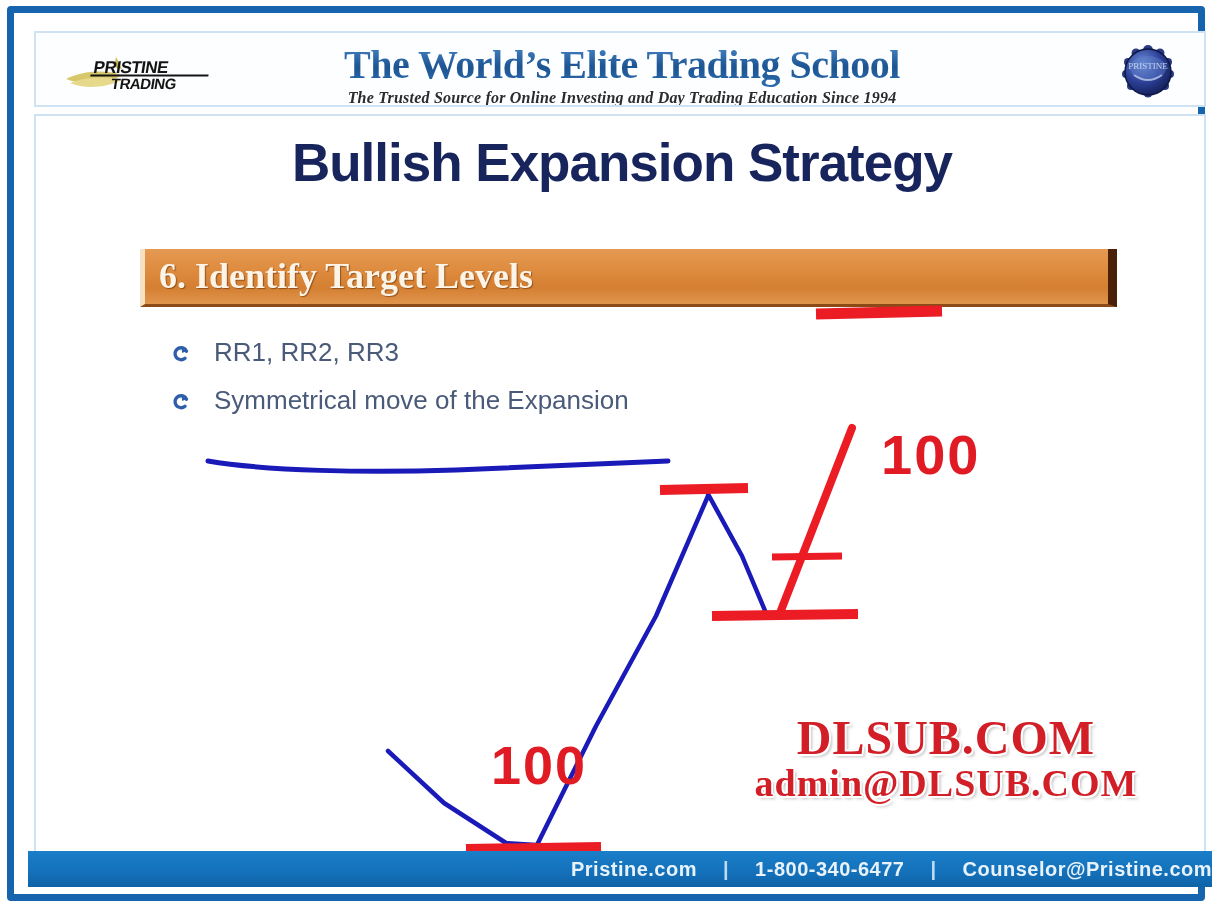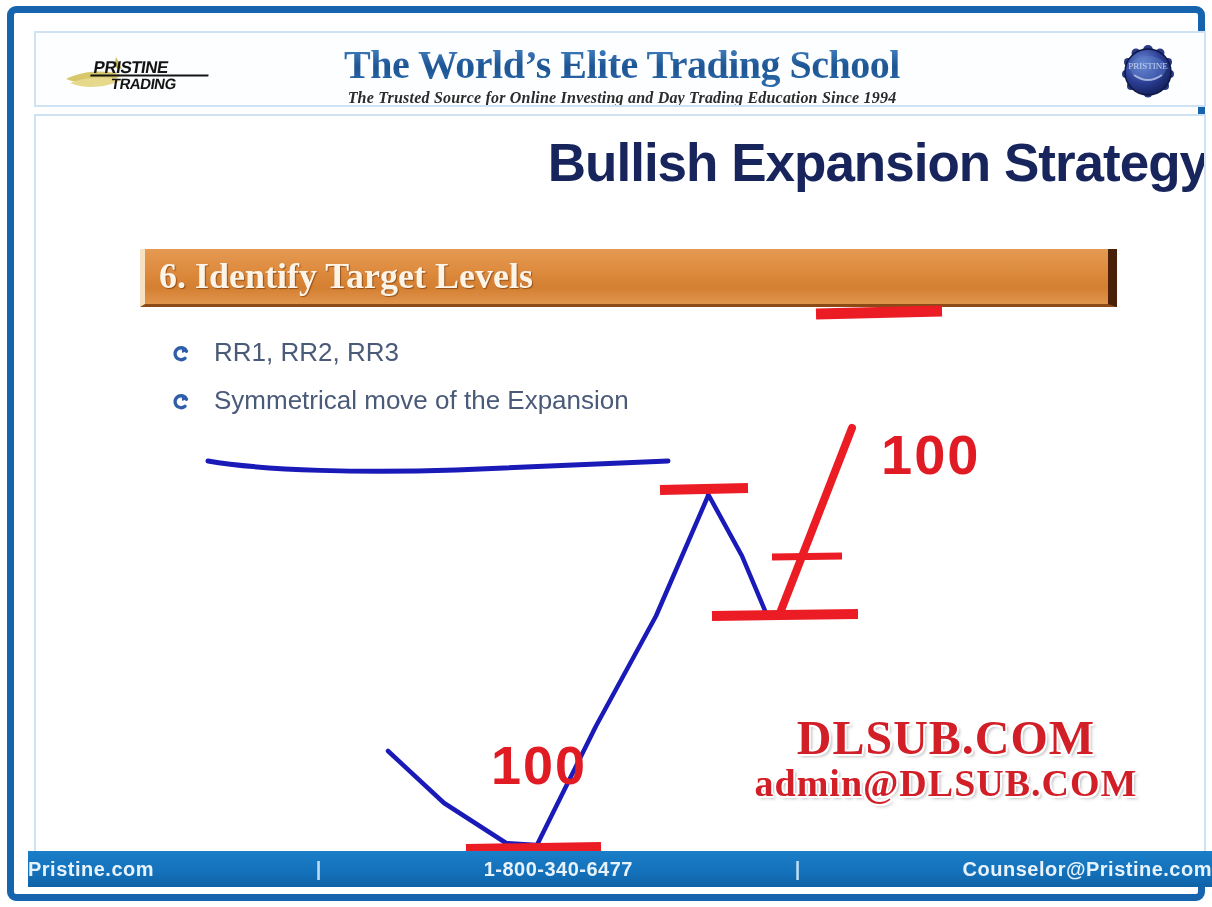--- a/index.html
+++ b/index.html
@@ -11,21 +11,21 @@
 
   
   #slide{
     position:absolute;left:0;top:0;width:1212px;height:907px;
     background:#ffffff;
     box-sizing:border-box;
   }
   .frame-outer{
     position:absolute;left:7px;top:6px;width:1198px;height:895px;
     border:7px solid #1663ae;
-    border-radius:9px;
+    border-radius:4px;
     box-sizing:border-box;
     background:#ffffff;
   }
 
   
   .header{
     position:absolute;left:20px;top:18px;width:1172px;height:76px;
     background:#fdfeff;
     border:2px solid #cfe2f3;
     box-sizing:border-box;
@@ -63,21 +63,21 @@
   
   .content{
     position:absolute;left:20px;top:101px;width:1172px;height:770px;
     border:2px solid #cfe2f3;
     box-sizing:border-box;
     background:#ffffff;
     overflow:hidden;
   }
 
   .slide-title{
-    position:absolute;left:0;top:16px;width:1172px;text-align:right;
+    position:absolute;left:0;top:16px;width:1172px;text-align:center;
     font-family:"Liberation Sans",sans-serif;
     font-weight:bold;
     font-size:53px;
     letter-spacing:-1px;
     color:#17255c;
     white-space:nowrap;
   }
 
   
   .orange-bar{
@@ -142,21 +142,21 @@
   .wm-2{font-size:38px;line-height:46px;}
 
   
   .footer{
     position:absolute;left:14px;bottom:7px;width:1184px;height:36px;
     background:linear-gradient(180deg,#1a7ec8 0%,#1472bb 55%,#0f63a7 100%);
     overflow:hidden;
   }
   .footer-inner{
     position:absolute;left:0;top:0;width:1184px;height:36px;
-    display:flex;align-items:center;justify-content:space-between;
+    display:flex;align-items:center;justify-content:flex-end;
     gap:26px;
     font-family:"Liberation Sans",sans-serif;
     font-weight:bold;font-size:20px;
     color:#e8f2fb;
     letter-spacing:0.5px;
     white-space:nowrap;
   }
   .footer-sep{color:#bcdcf5;font-weight:bold;}
 </style>
 </head>

